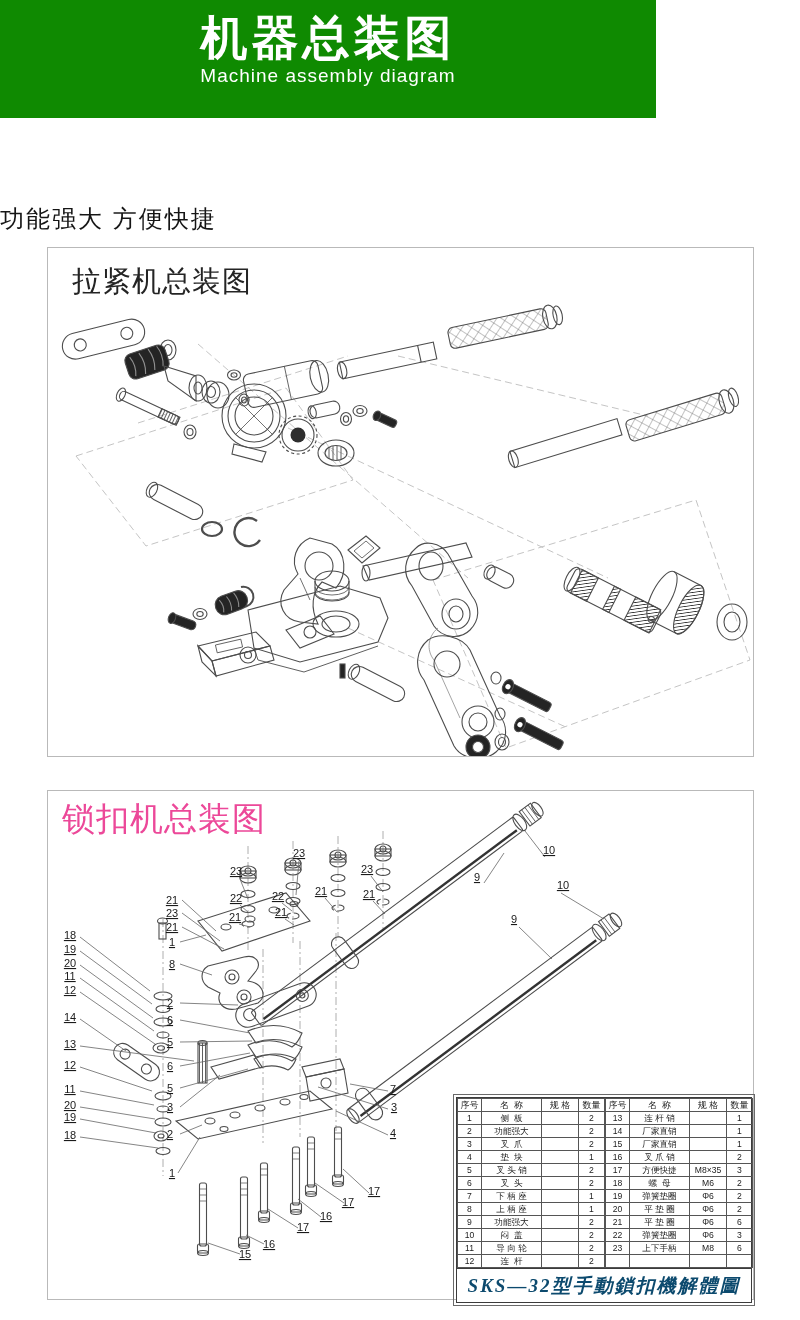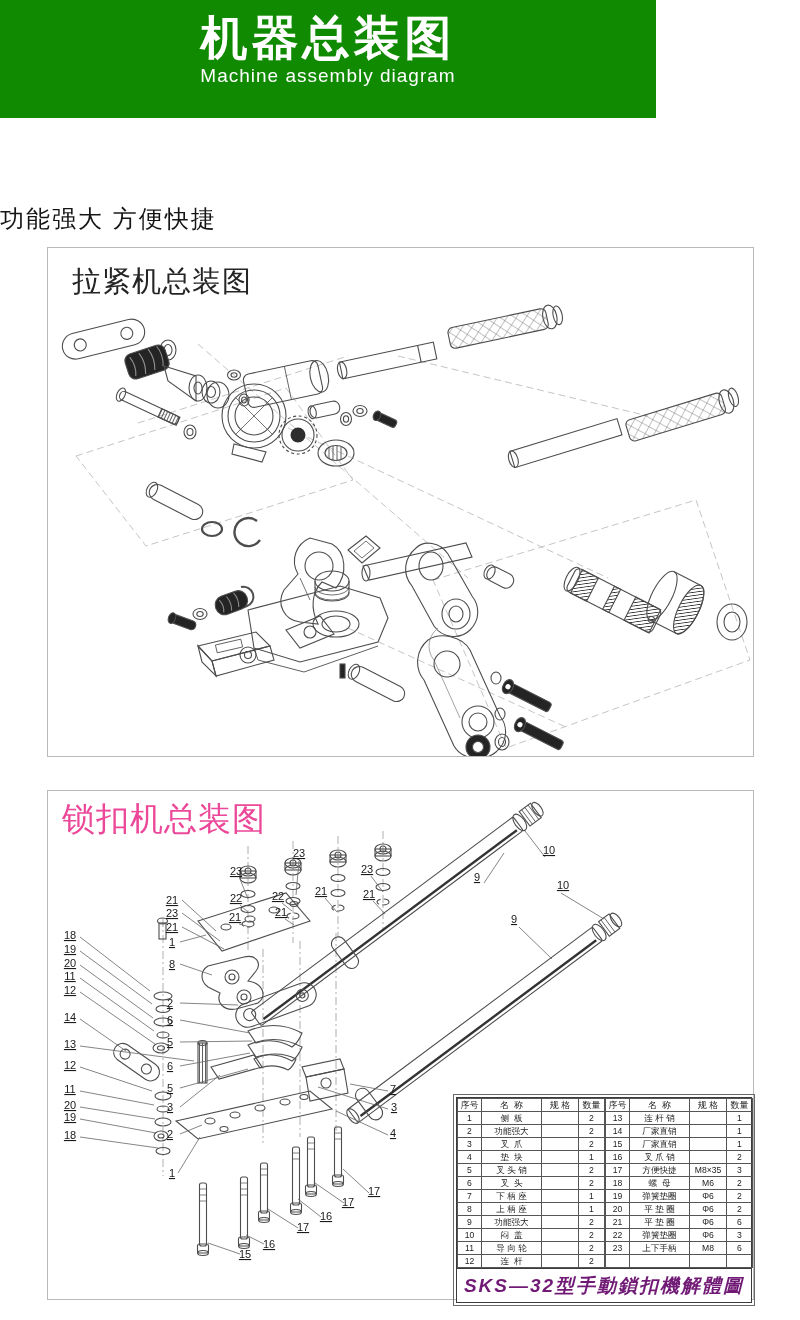--- a/index.html
+++ b/index.html
@@ -26,22 +26,22 @@
   
   .parts-table{position:absolute;left:408px;top:306px;width:294px;background:#fff;
                border:1px solid #3c3c3c;outline:1px solid #6a6a6a;outline-offset:2px;}
   .pt-grid{display:flex;}
   table.pt{border-collapse:collapse;table-layout:fixed;width:147px;}
   table.pt th,table.pt td{border:1px solid #555;height:12px;line-height:12px;padding:0;
         font-size:8.6px;font-weight:400;color:#1c1c1c;text-align:center;
         white-space:pre;overflow:hidden;}
   table.pt th{font-size:9px;}
   .pt-caption{height:33px;line-height:33px;border-top:1px solid #3c3c3c;text-align:center;
-        font-family:Liberation Sans, sans-serif;font-style:italic;font-weight:700;
-        font-size:19px;letter-spacing:2px;color:#701a75;}
+        font-family:Liberation Serif, serif;font-style:italic;font-weight:700;
+        font-size:19px;letter-spacing:2px;color:#0c4a6e;}
 </style>
 </head>
 <body>
 
 <div class="page">
 
   <div class="banner">
     <div class="banner-title">机器总装图</div>
     <div class="banner-sub">Machine assembly diagram</div>
   </div>

